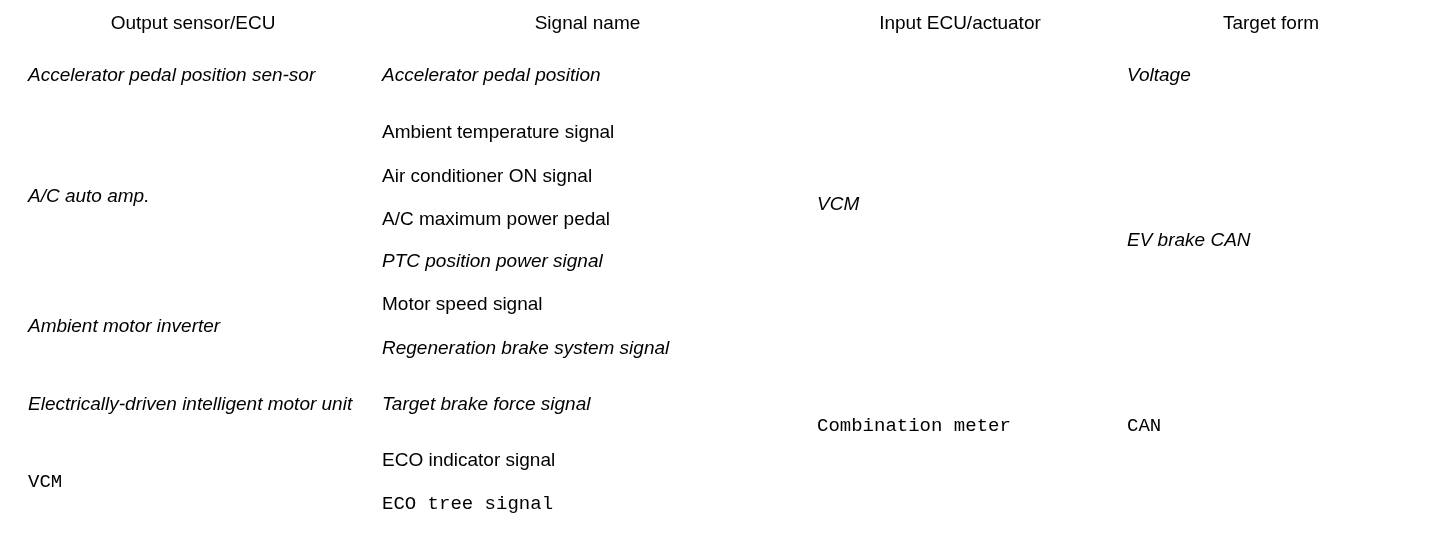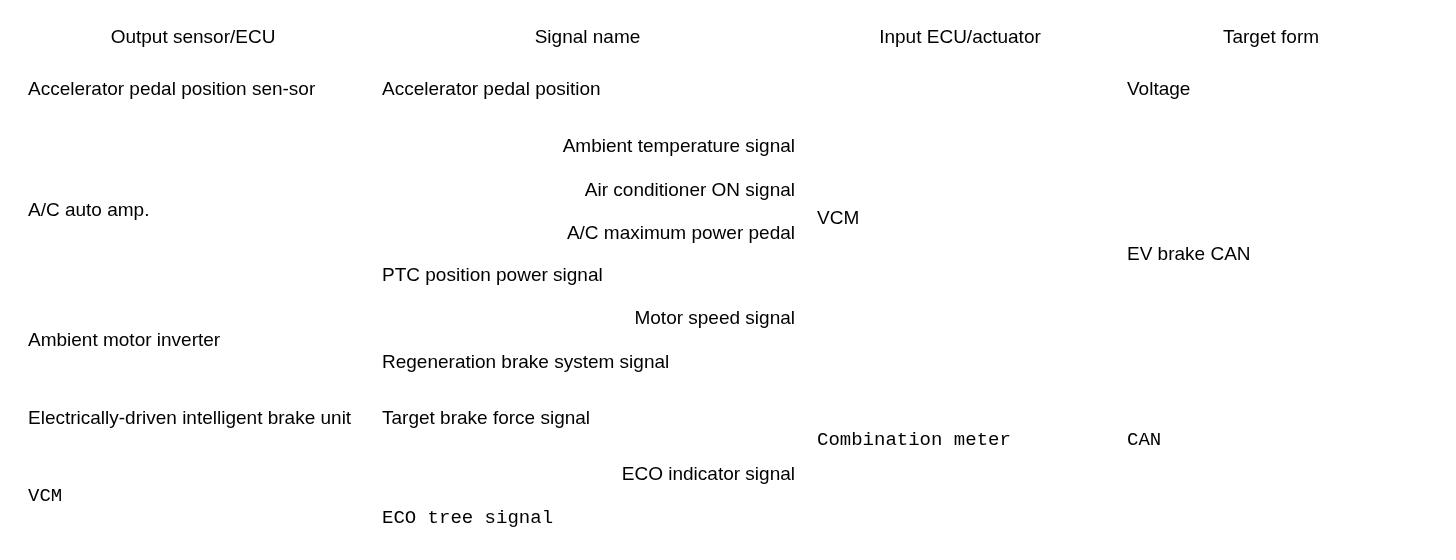--- a/index.html
+++ b/index.html
@@ -11,21 +11,21 @@
     width: 1456px;
     height: 560px;
     font-family: "Liberation Sans", sans-serif;
     color: #000000;
     overflow: hidden;
   }
 
   #signal-table-wrap {
     position: absolute;
     left: 16px;
-    top: 21px;
+    top: 7px;
     width: 1411px;
     height: 534px;
   }
 
   table.signal-table {
     border-collapse: collapse;
     table-layout: fixed;
     width: 1411px;
     font-size: 19px;
     color: #000;
@@ -51,23 +51,23 @@
     padding-left: 10px;
   }
 
   
   
   .rule-top  { border-top: 4px solid #000; }
   .rule-bot  { border-bottom: 4px solid #000; font-family: Liberation Mono, monospace; }
   
   .rule-med  { border-bottom: 3px solid #000; }
   
-  .rule-thin { border-bottom: 1.5px solid #000; }
-  
-  .rule-hair { border-bottom: 1px solid #000; text-align: right; }
+  .rule-thin { border-bottom: 1.5px solid #000; font-style: italic; }
+  
+  .rule-hair { border-bottom: 1px solid #000; }
 
   
   .vdiv-r { border-right: 2px solid #000; }
 
   
   col.c1 { width: 354px; }
   col.c2 { width: 435px; }
   col.c3 { width: 310px; }
   col.c4 { width: 312px; }
 </style>
@@ -161,21 +161,21 @@
       </tr>
 
       <tr style="height:43px">
         <td class="rule-thin vdiv-r">
           <div class="cell">Regeneration brake system signal</div>
         </td>
       </tr>
 
       <tr style="height:69px">
         <td class="rule-thin vdiv-r">
-          <div class="cell">Electrically-driven intelligent brake unit</div>
+          <div class="cell">Electrically-driven intelligent motor unit</div>
         </td>
         <td class="rule-thin vdiv-r">
           <div class="cell">Target brake force signal</div>
         </td>
 
         <td class="rule-bot vdiv-r" rowspan="2">
           <div class="cell">Combination meter</div>
         </td>
 
         <td class="rule-bot" rowspan="2">

